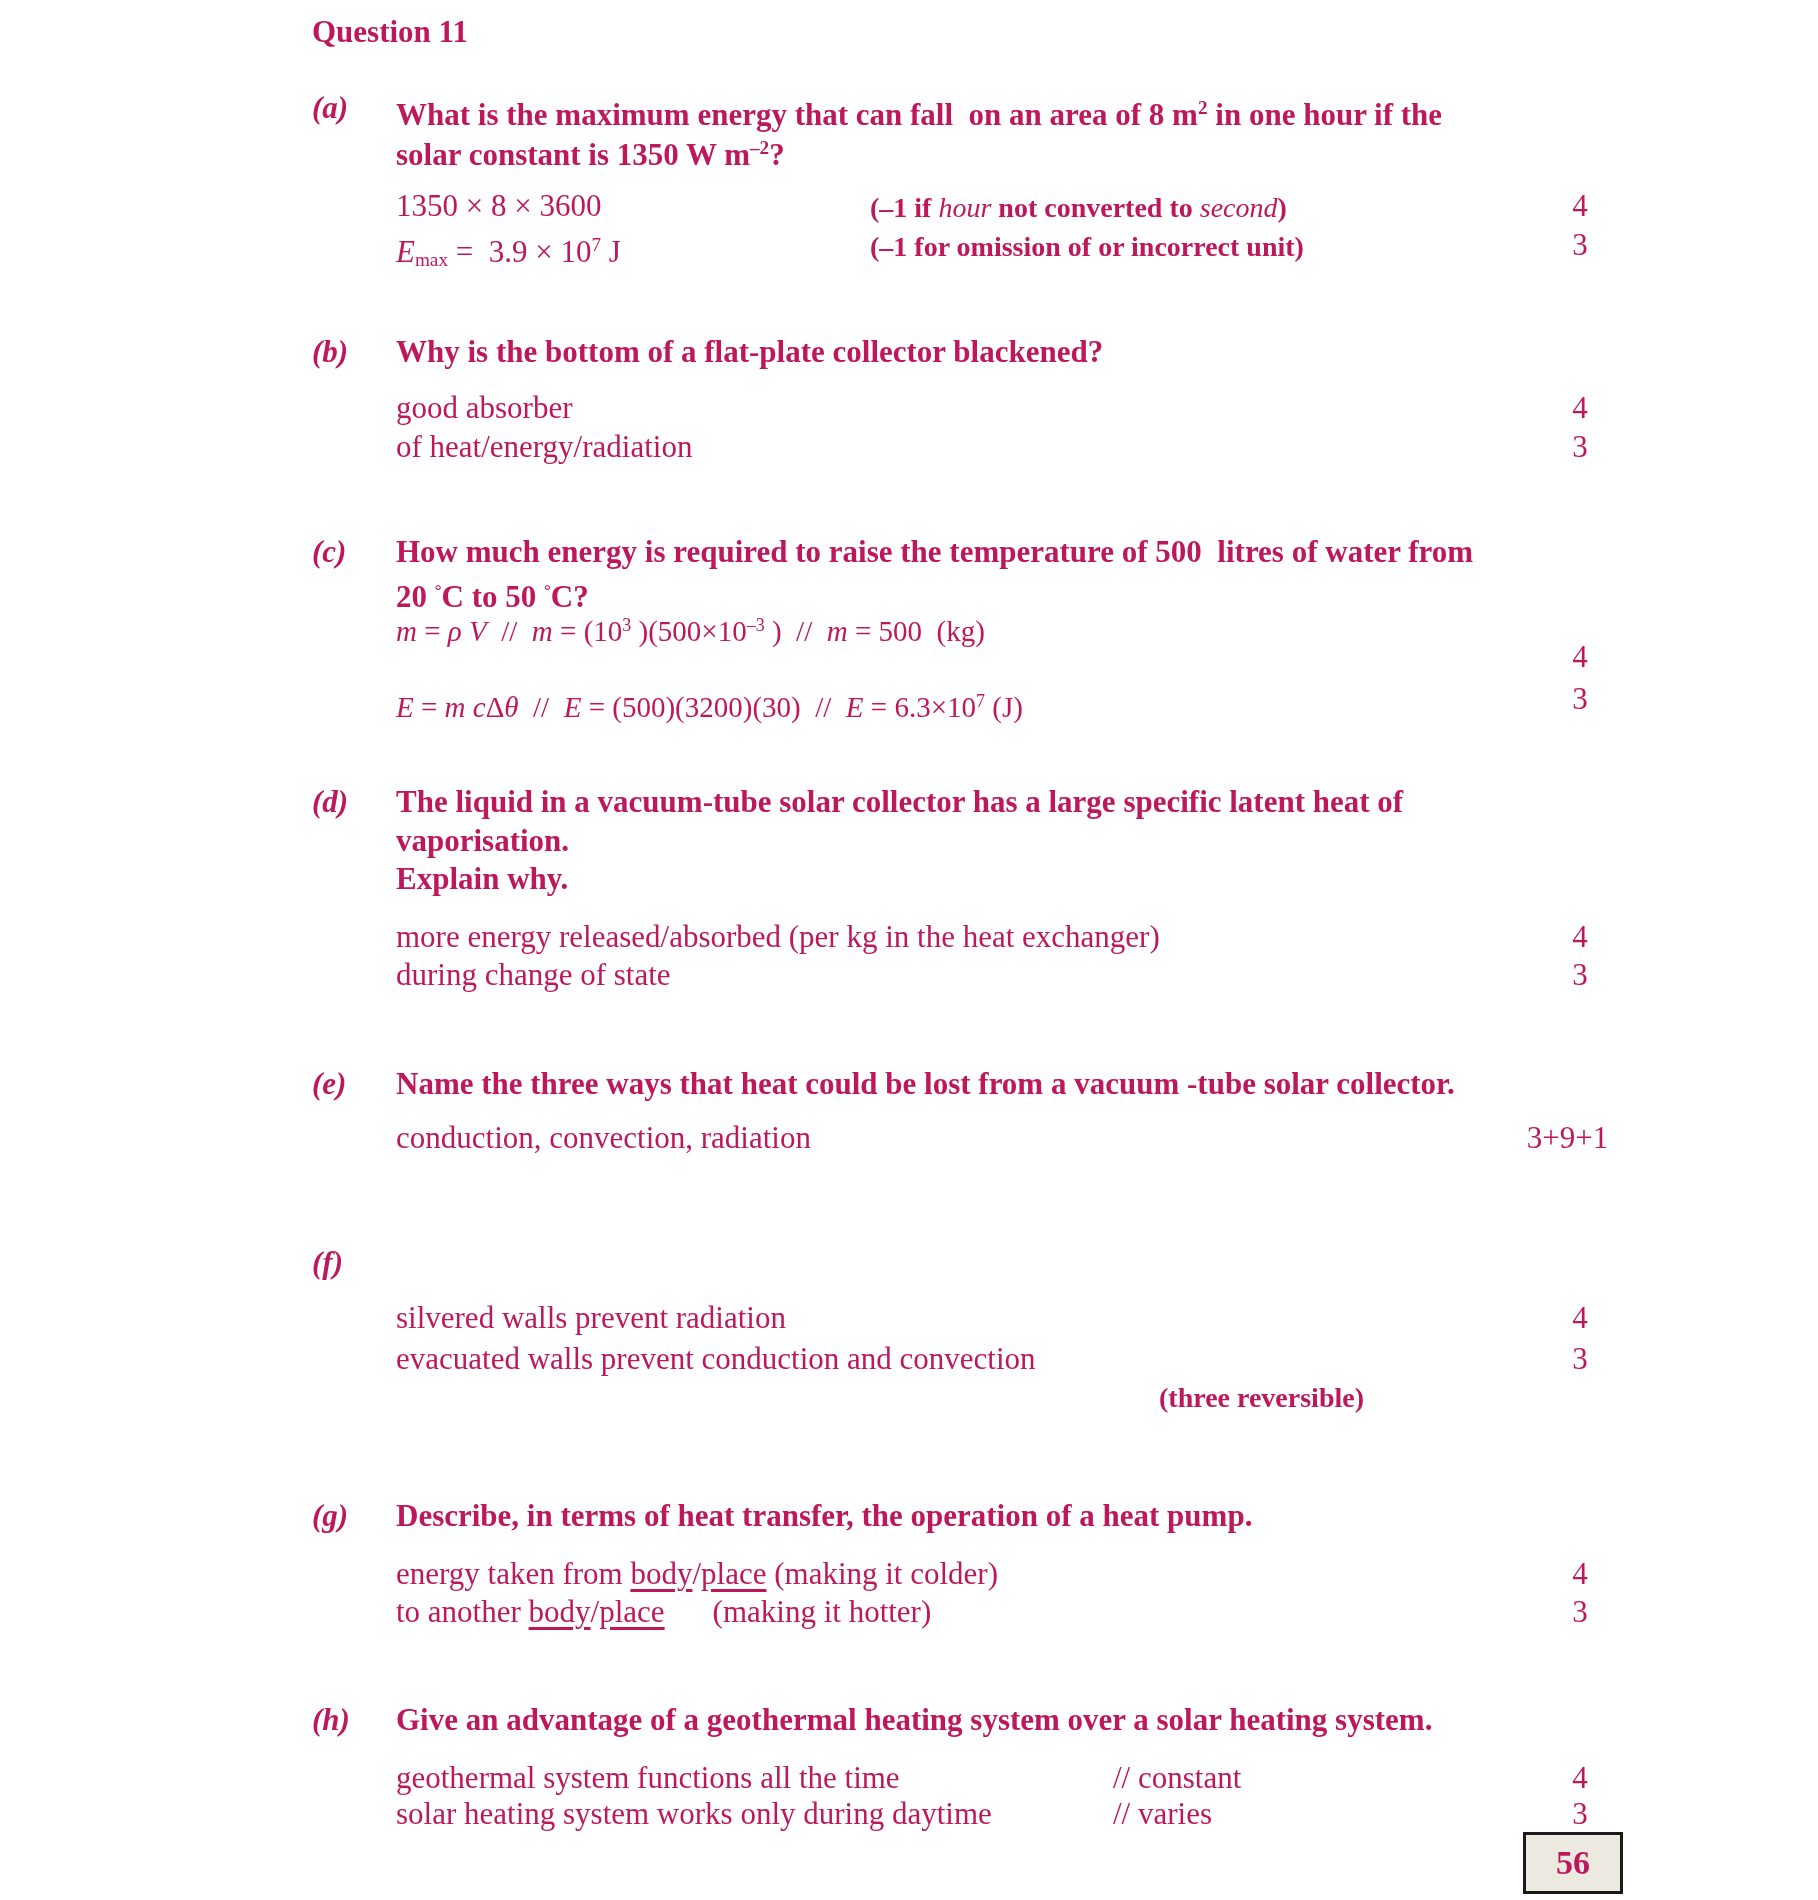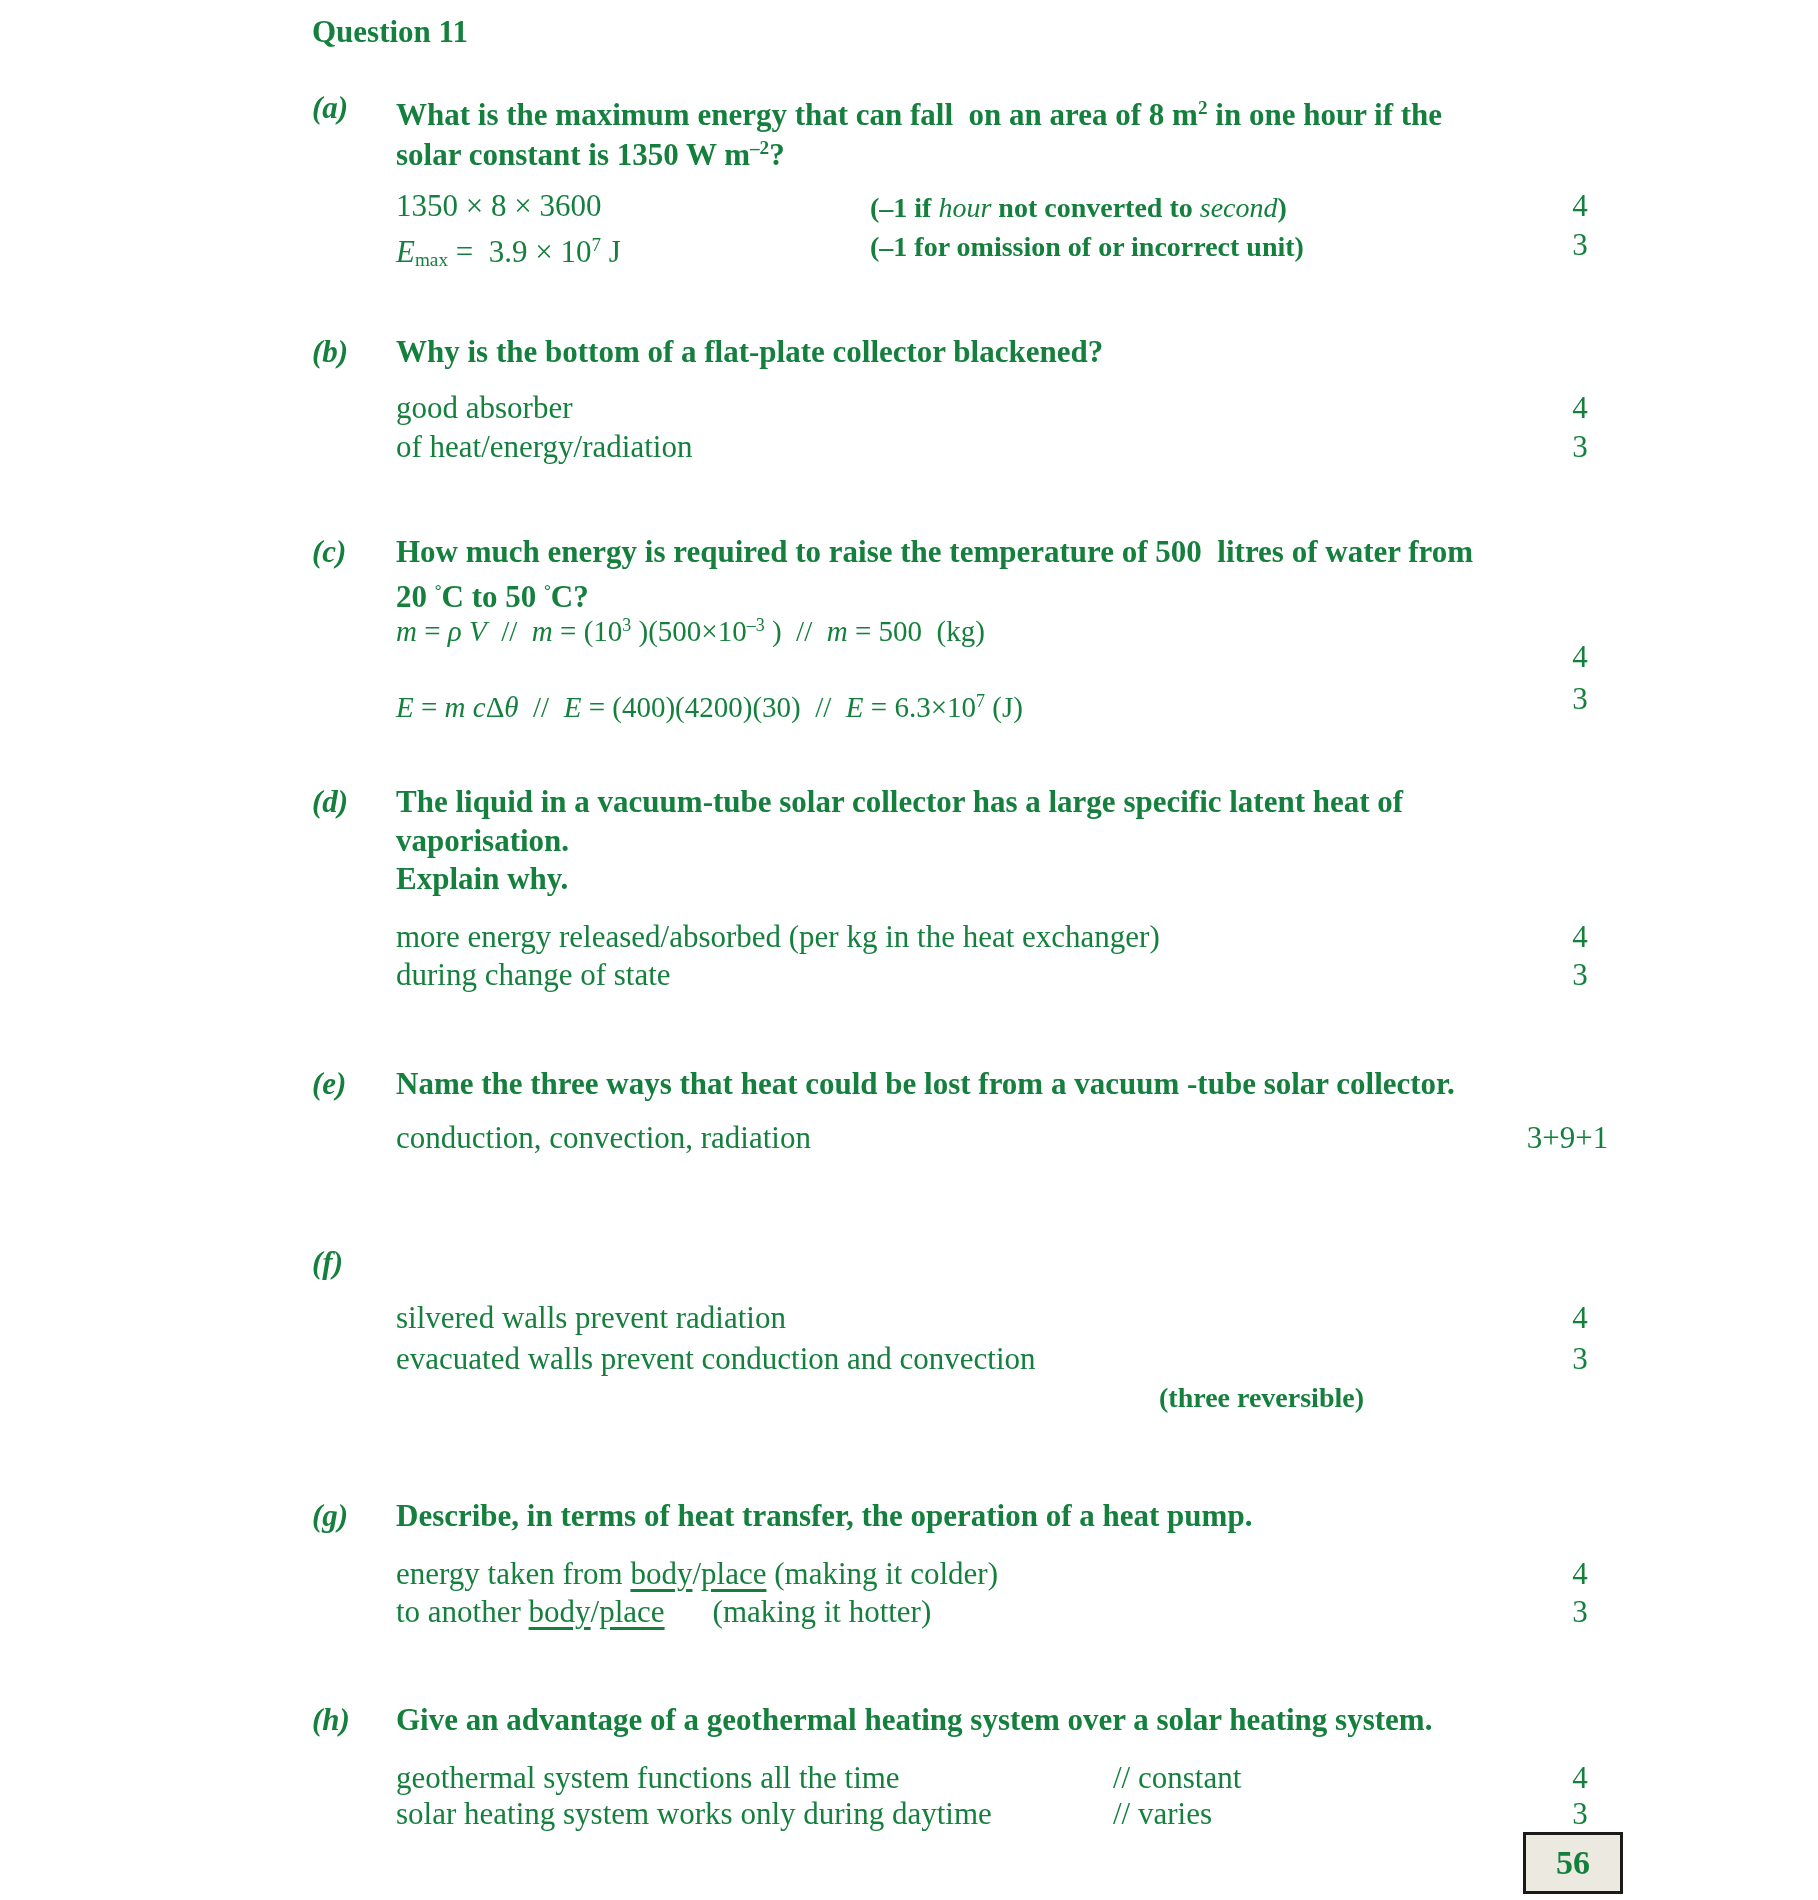--- a/index.html
+++ b/index.html
@@ -1,20 +1,20 @@
 <!DOCTYPE html>
 <html><head>
 <meta charset="utf-8">
 <style>
   html,body{margin:0;padding:0;background:#ffffff;}
   .page{
     position:relative;
     width:1818px;height:1900px;
     background:#ffffff;
-    color:#15803d;
+    color:#be185d;
     font-family:"Liberation Serif","DejaVu Serif",serif;
     overflow:hidden;
   }
   .line{
     position:absolute;
     font-size:31px;
     line-height:40px;
     white-space:pre;
   }
   .q{font-weight:bold;}
@@ -63,21 +63,21 @@
   <div class="line content" style="top:388px">good absorber</div>
   <div class="line mark" style="top:388px">4</div>
   <div class="line content" style="top:427px">of heat/energy/radiation</div>
   <div class="line mark" style="top:427px">3</div>
 
   <div class="line lbl" style="top:532px">(c)</div>
   <div class="line q content" style="top:532px">How much energy is required to raise the temperature of 500  litres of water from</div>
   <div class="line q content" style="top:571px"><span>20 </span><span class="deg">°</span><span>C to 50 </span><span class="deg">°</span><span>C?</span></div>
   <div class="line content math" style="top:605px"><span class="it">m</span><span> = </span><span class="it">ρ V</span><span>  //  </span><span class="it">m</span><span> = (10</span><span class="sup">3</span><span> )(500×10</span><span class="sup">–3</span><span> )  //  </span><span class="it">m</span><span> = 500  (kg)</span></div>
   <div class="line mark" style="top:637px">4</div>
-  <div class="line content math" style="top:681px"><span class="it">E</span><span> = </span><span class="it">m c</span><span>Δ</span><span class="it">θ</span><span>  //  </span><span class="it">E</span><span> = (400)(4200)(30)  //  </span><span class="it">E</span><span> = 6.3×10</span><span class="sup">7</span><span> (J)</span></div>
+  <div class="line content math" style="top:681px"><span class="it">E</span><span> = </span><span class="it">m c</span><span>Δ</span><span class="it">θ</span><span>  //  </span><span class="it">E</span><span> = (500)(3200)(30)  //  </span><span class="it">E</span><span> = 6.3×10</span><span class="sup">7</span><span> (J)</span></div>
   <div class="line mark" style="top:679px">3</div>
 
   <div class="line lbl" style="top:782px">(d)</div>
   <div class="line q content" style="top:782px">The liquid in a vacuum-tube solar collector has a large specific latent heat of</div>
   <div class="line q content" style="top:821px">vaporisation.</div>
   <div class="line q content" style="top:859px">Explain why.</div>
   <div class="line content" style="top:917px">more energy released/absorbed (per kg in the heat exchanger)</div>
   <div class="line mark" style="top:917px">4</div>
   <div class="line content" style="top:955px">during change of state</div>
   <div class="line mark" style="top:955px">3</div>

